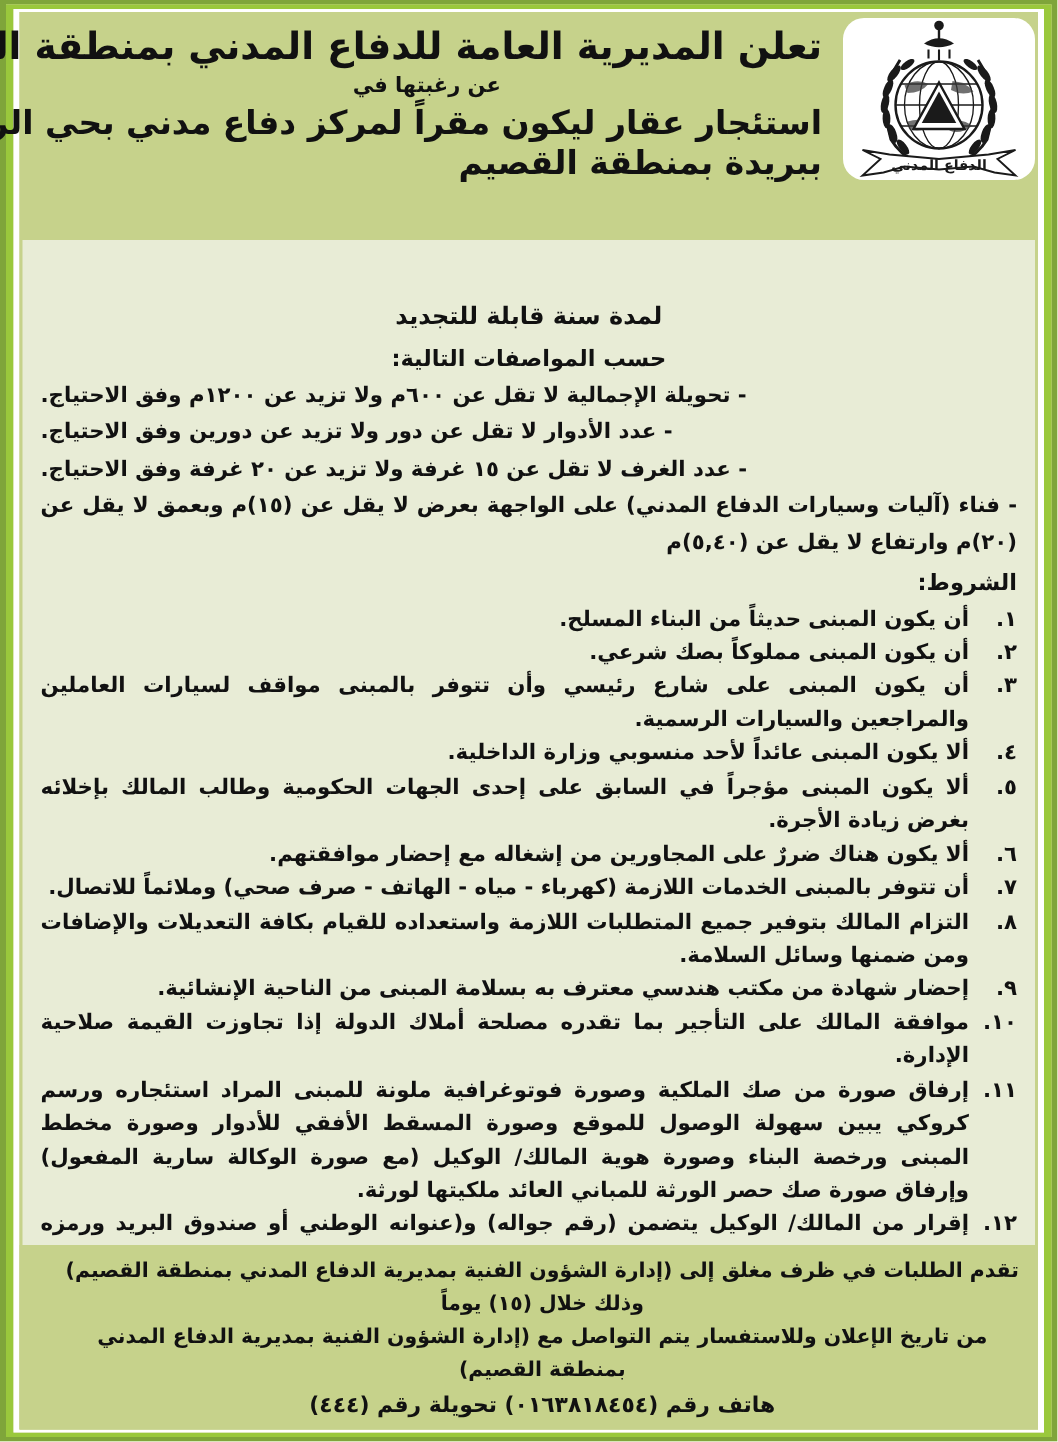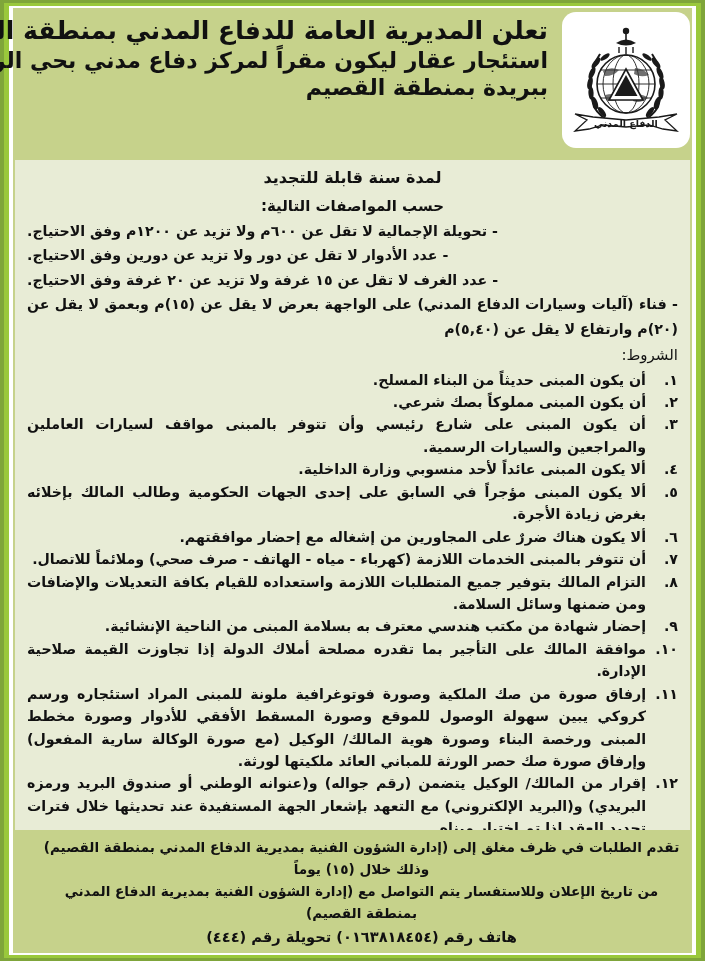--- a/index.html
+++ b/index.html
@@ -68,21 +68,21 @@
     position: relative;
     padding: 6px 8px 4px 8px;
     min-height: 152px;
     box-sizing: border-box;
   }
   .logo-card {
     position: absolute;
     top: 4px;
     right: 2px;
     width: 128px;
-    height: 136px;
+    height: 108px;
     background: #ffffff;
     border-radius: 14px;
     display: flex;
     align-items: center;
     justify-content: center;
   }
   .logo-card svg { display: block; }
 
   .header-text {
     margin-right: 136px;
@@ -133,20 +133,21 @@
     color: #111111;
     overflow: hidden;
   }
 
   .duration {
     text-align: center;
     font-weight: bold;
     font-size: 16px;
     line-height: 1.5;
     padding: 2px 0 4px 0;
+    margin-top: 33px;
   }
 
   .section-head {
     font-weight: bold;
     font-size: 15px;
     text-align: center;
     line-height: 1.6;
     padding-bottom: 1px;
   }
 
@@ -162,21 +163,21 @@
     text-align: justify;
     text-align-last: left;
     padding: 0;
     direction: rtl;
   }
   .spec-list li.two-line {
     text-align-last: right;
   }
 
   .conditions-head {
-    font-weight: normal;
+    font-weight: bold;
     font-size: 15px;
     text-align: right;
     line-height: 1.7;
     padding-top: 2px;
   }
 
   .cond-list {
     margin: 0;
     padding: 0;
     list-style: none;
@@ -294,20 +295,21 @@
 
           <g>
             <path d="M8 93 L20 99 L8 110 L22 108 L36 104 L59 106 L82 104 L96 108 L110 110 L98 99 L110 93 L92 96 L59 99 L26 96 Z" fill="#ffffff" stroke="#1a1a1a" stroke-width="1.3"></path>
             <text x="59" y="106" font-family="DejaVu Sans, sans-serif" font-size="9.5" font-weight="bold" fill="#1a1a1a" text-anchor="middle">الدفاع المدني</text>
           </g>
         </svg>
       </div>
 
       <div class="header-text">
         <div class="hdr-line1">تعلن المديرية العامة للدفاع المدني بمنطقة القصيم</div>
+        <div class="hdr-line2">عن رغبتها في</div>
         <div class="hdr-line3">استئجار عقار ليكون مقراً لمركز دفاع مدني بحي الرفيعة</div>
         <div class="hdr-line4">ببريدة بمنطقة القصيم</div>
       </div>
     </div>
 
     <div class="panel">
 
       <div class="duration">لمدة سنة قابلة للتجديد</div>
 
       <div class="section-head">حسب المواصفات التالية:</div>

